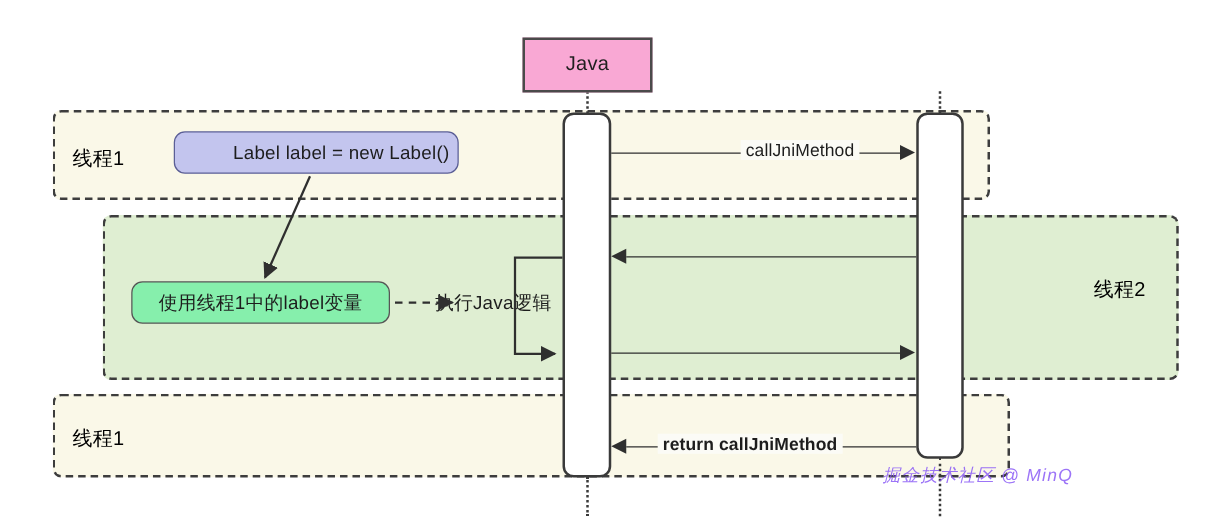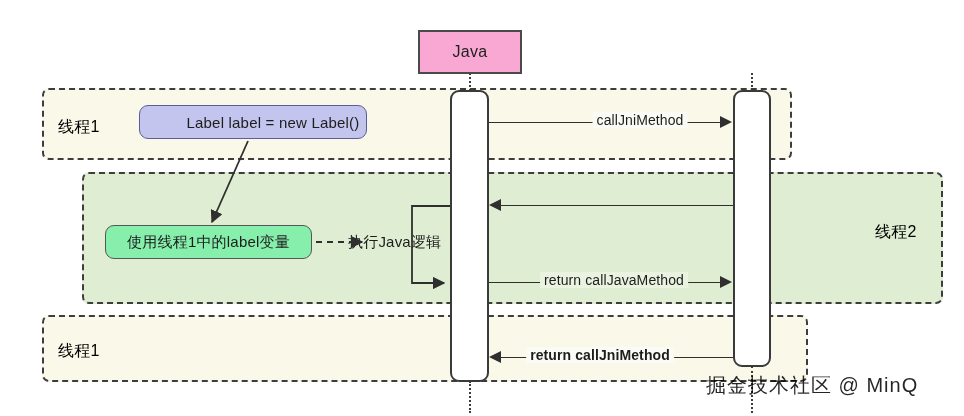--- a/index.html
+++ b/index.html
@@ -128,25 +128,26 @@
   .overlay {
     position: absolute;
     left: 0; top: 0;
     width: 964px; height: 416px;
     pointer-events: none;
   }
 
   
   .watermark {
     position: absolute;
-    font-size: 20px;
-    color: #000000;
+    font-size: 14px;
+    color: #8b5cf6;
     opacity: .85;
     white-space: nowrap;
     letter-spacing: 1px;
+    font-style: italic;
   }
 </style>
 </head>
 <body>
 
 <div id="canvas">
 
   <div class="region thread1" style="left:42px; top:88px; width:750px; height:72px;"></div>
   <span class="region-label" style="left:58px; top:117px;">线程1</span>
 
@@ -170,21 +171,20 @@
 
   <div class="msg-line" style="left:489px; top:122px; width:231px;"></div>
   <div class="arrow-head right" style="left:720px; top:116px;"></div>
   <span class="msg-label" style="left:640px; top:112px;">callJniMethod</span>
 
   <div class="msg-line" style="left:501px; top:205px; width:232px;"></div>
   <div class="arrow-head left" style="left:489px; top:199px;"></div>
 
   <div class="msg-line" style="left:489px; top:282px; width:231px;"></div>
   <div class="arrow-head right" style="left:720px; top:276px;"></div>
-  <span class="msg-label on-green" style="left:614px; top:272px;">return callJavaMethod</span>
 
   <div class="msg-line" style="left:501px; top:357px; width:232px;"></div>
   <div class="arrow-head left" style="left:489px; top:351px;"></div>
   <span class="msg-label" style="left:600px; top:347px;font-weight:bold;">return callJniMethod</span>
 
   <div class="note purple" style="left:139px; top:105px; width:228px; height:34px;padding-left:40px;">
     <span>Label label = new Label()</span>
   </div>
 
   <div class="note plain" style="left:105px; top:225px; width:207px; height:34px;">

